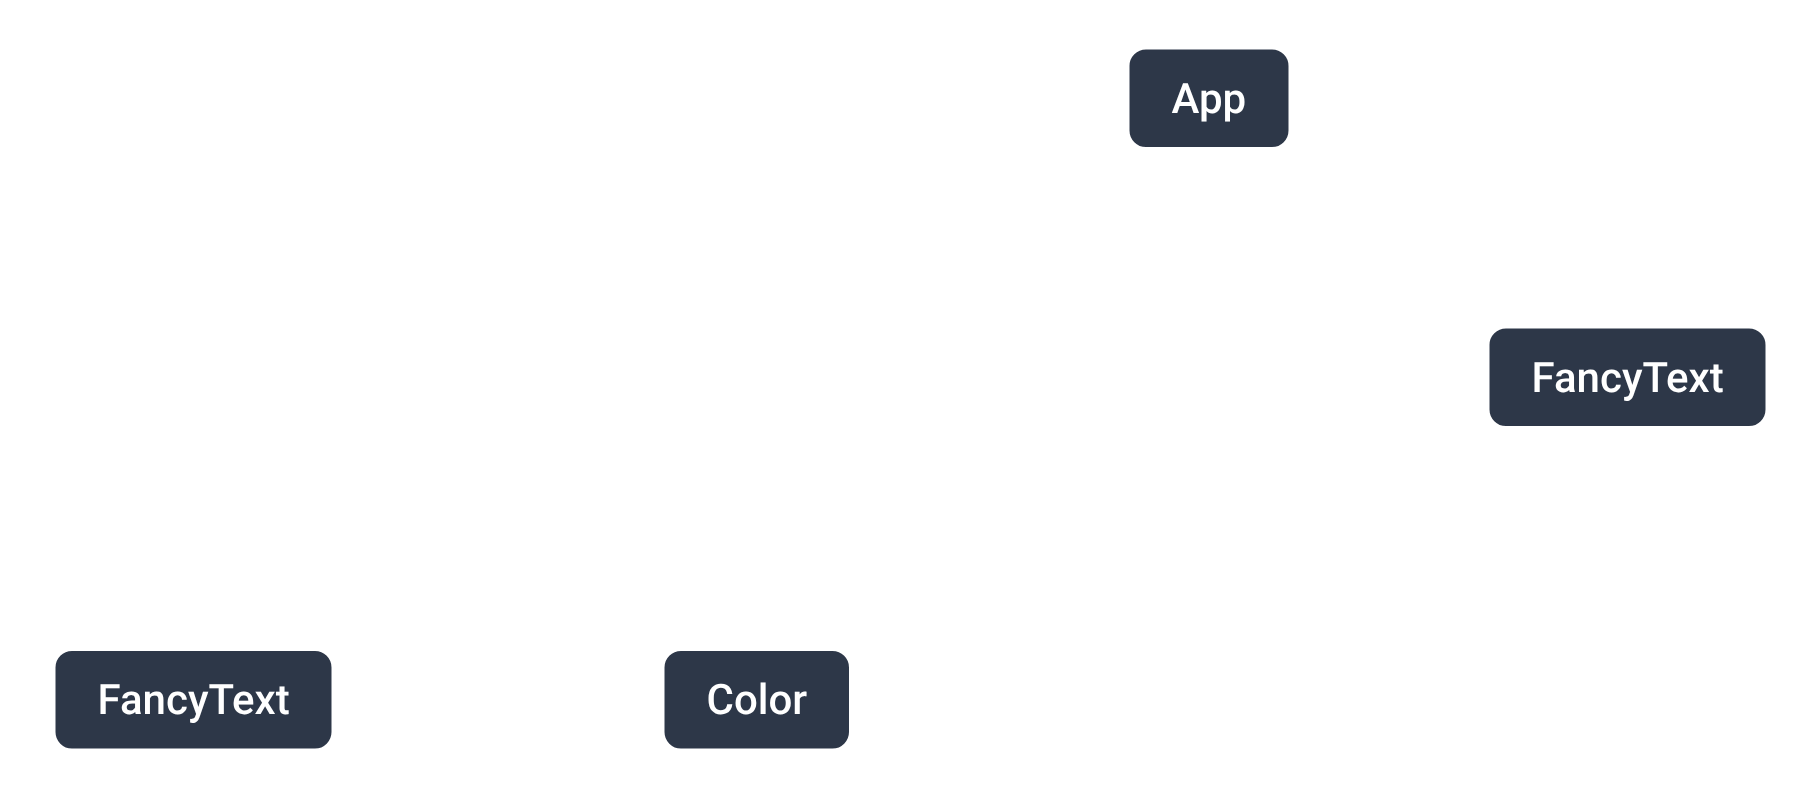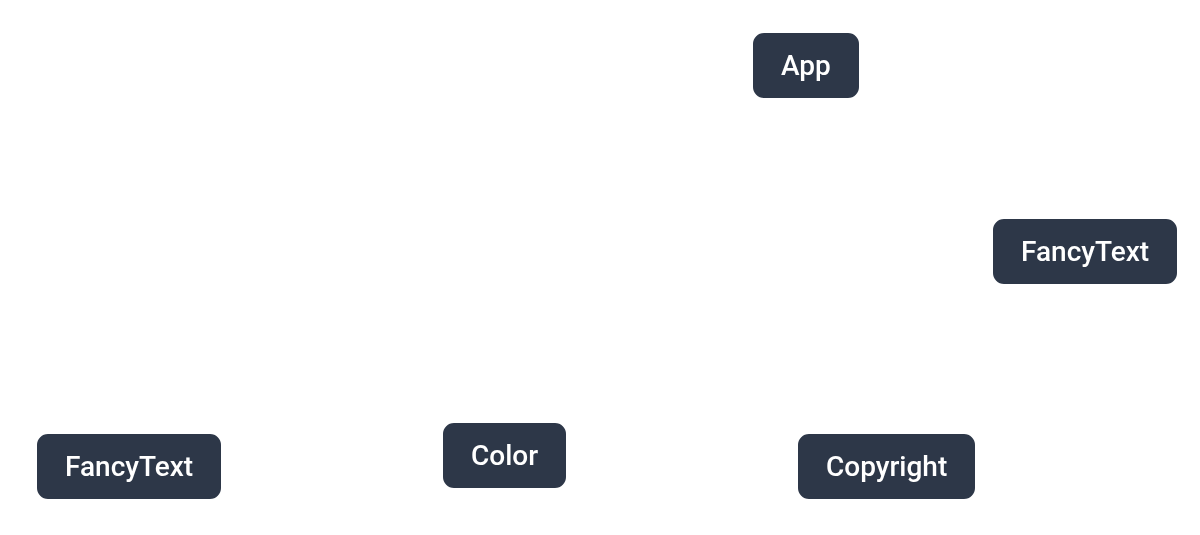--- a/index.html
+++ b/index.html
@@ -82,27 +82,24 @@
 
 
   <div class="node" style="left: 990px; top: 216px;">
     <span>FancyText</span>
   </div>
 
   <div class="node" style="left: 34px; top: 431px;">
     <span>FancyText</span>
   </div>
 
-  <div class="node" style="left: 440px; top: 420px;">
+  <div class="node" style="left: 440px; top: 431px;">
     <span>Color</span>
   </div>
 
-  <div class="node" style="left: 795px; top: 431px;">
-    <span>Copyright</span>
-  </div>
 
   <div class="edge-label" style="left: 570px; top: 137px;">renders</div>
   <div class="edge-label" style="left: 905px; top: 137px;">renders</div>
   <div class="edge-label" style="left: 180px; top: 352px;">renders?</div>
   <div class="edge-label" style="left: 390px; top: 352px;">renders?</div>
   <div class="edge-label" style="left: 710px; top: 352px;">renders</div>
 
 </div>
 
 </body></html>

